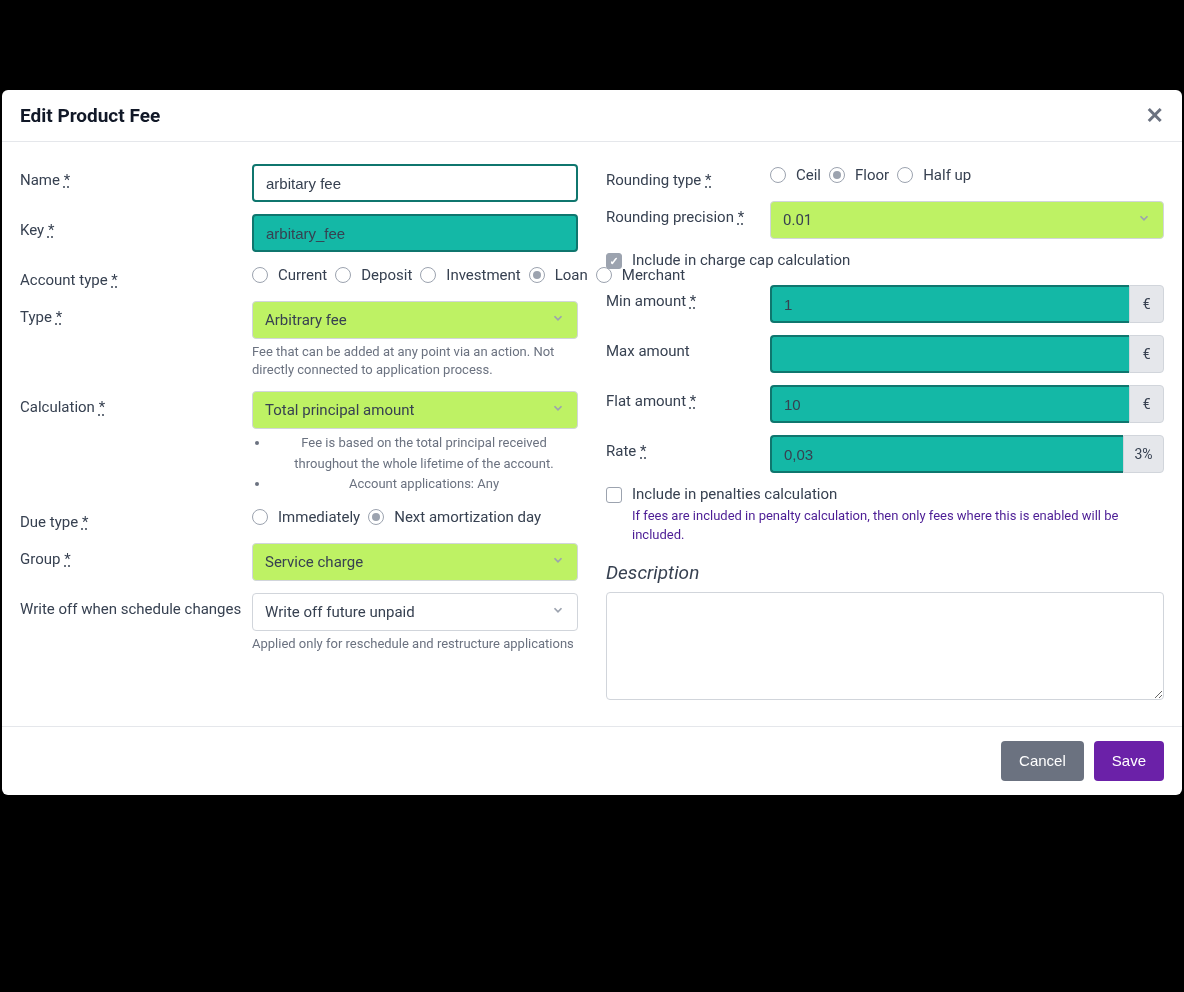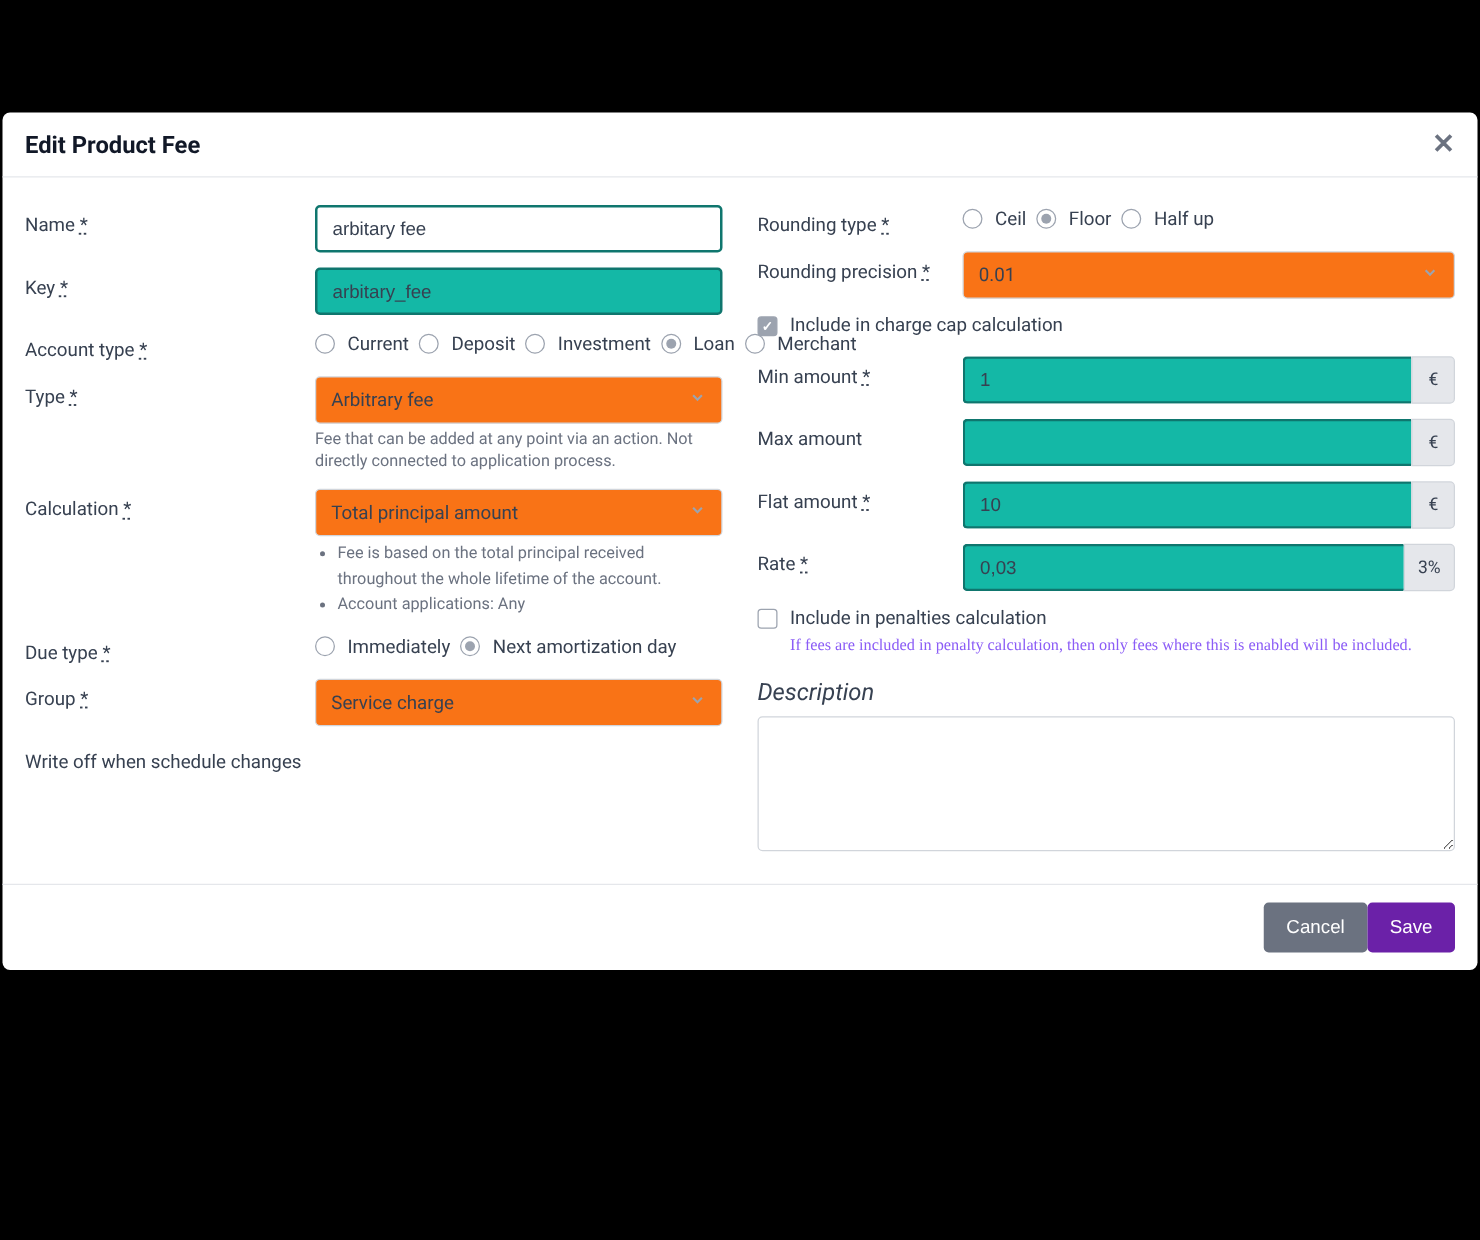--- a/index.html
+++ b/index.html
@@ -84,21 +84,21 @@
     color: #374151;
   }
   .select-control {
     width: 100%;
     height: 38px;
     padding: 0 12px;
     border: 1px solid #d1d5db;
     border-radius: 4px;
     font-size: 15px;
     color: #374151;
-    background: #f97316;
+    background: #bef264;
     display: flex;
     align-items: center;
     justify-content: space-between;
     cursor: pointer;
   }
   .select-control.white-bg {
     background: #fff;
   }
   .chevron {
     color: #9ca3af;
@@ -108,20 +108,21 @@
     color: #6b7280;
     margin-top: 4px;
     line-height: 1.4;
   }
   .help-list {
     font-size: 13px;
     color: #6b7280;
     margin: 4px 0 0 0;
     padding-left: 18px;
     line-height: 1.55;
+    text-align: center;
   }
   .radio-stack {
     display: flex;
     gap: 8px;
     padding-top: 2px;
   }
   .radio-item {
     display: flex;
     align-items: center;
     gap: 10px;
@@ -170,25 +171,24 @@
     font-size: 11px;
     font-weight: bold;
   }
   .checkbox-label {
     font-size: 15px;
     color: #374151;
   }
   .checkbox-help {
     margin-left: 26px;
     font-size: 13px;
-    color: #8b5cf6;
+    color: #4c1d95;
     line-height: 1.45;
     margin-top: -12px;
     margin-bottom: 16px;
-    font-family: Liberation Serif, serif;
   }
   .input-group {
     display: flex;
     width: 100%;
   }
   .input-group .text-input {
     border-top-right-radius: 0;
     border-bottom-right-radius: 0;
     border-right: none;
   }
@@ -213,20 +213,21 @@
     padding: 8px 12px;
     font-size: 15px;
     font-family: inherit;
     resize: both;
   }
   .modal-footer {
     border-top: 1px solid #e5e7eb;
     padding: 14px 18px;
     display: flex;
     justify-content: flex-end;
+    gap: 10px;
   }
   .btn {
     height: 40px;
     padding: 0 18px;
     border: none;
     border-radius: 4px;
     font-size: 15px;
     font-weight: 500;
     cursor: pointer;
   }
@@ -374,20 +375,31 @@
               <svg width="14" height="14" viewBox="0 0 24 24" fill="none" stroke="currentColor" stroke-width="3">
                   <polyline points="6 9 12 15 18 9"></polyline>
                 </svg>
             </span>
           </div>
         </div>
       </div>
 
       <div class="form-row">
         <div class="form-label">Write off when schedule changes</div>
+        <div class="form-control-wrap">
+          <div class="select-control white-bg">
+            <span>Write off future unpaid</span>
+            <span class="chevron">
+              <svg width="14" height="14" viewBox="0 0 24 24" fill="none" stroke="currentColor" stroke-width="3">
+                  <polyline points="6 9 12 15 18 9"></polyline>
+                </svg>
+            </span>
+          </div>
+          <div class="help-text">Applied only for reschedule and restructure applications</div>
+        </div>
       </div>
 
     </div>
 
     <div class="col col-right">
 
       <div class="form-row">
         <div class="form-label">
           <span>Rounding type</span> <span class="req">*</span>
         </div>

